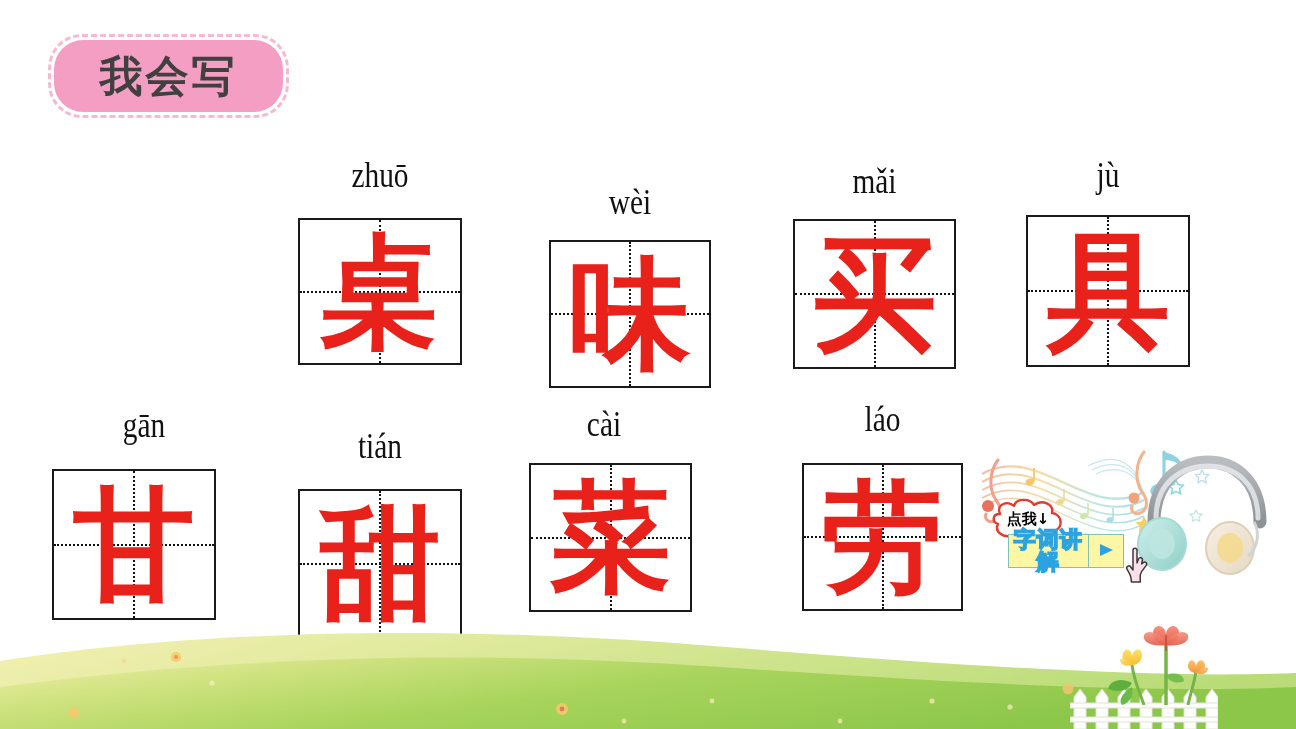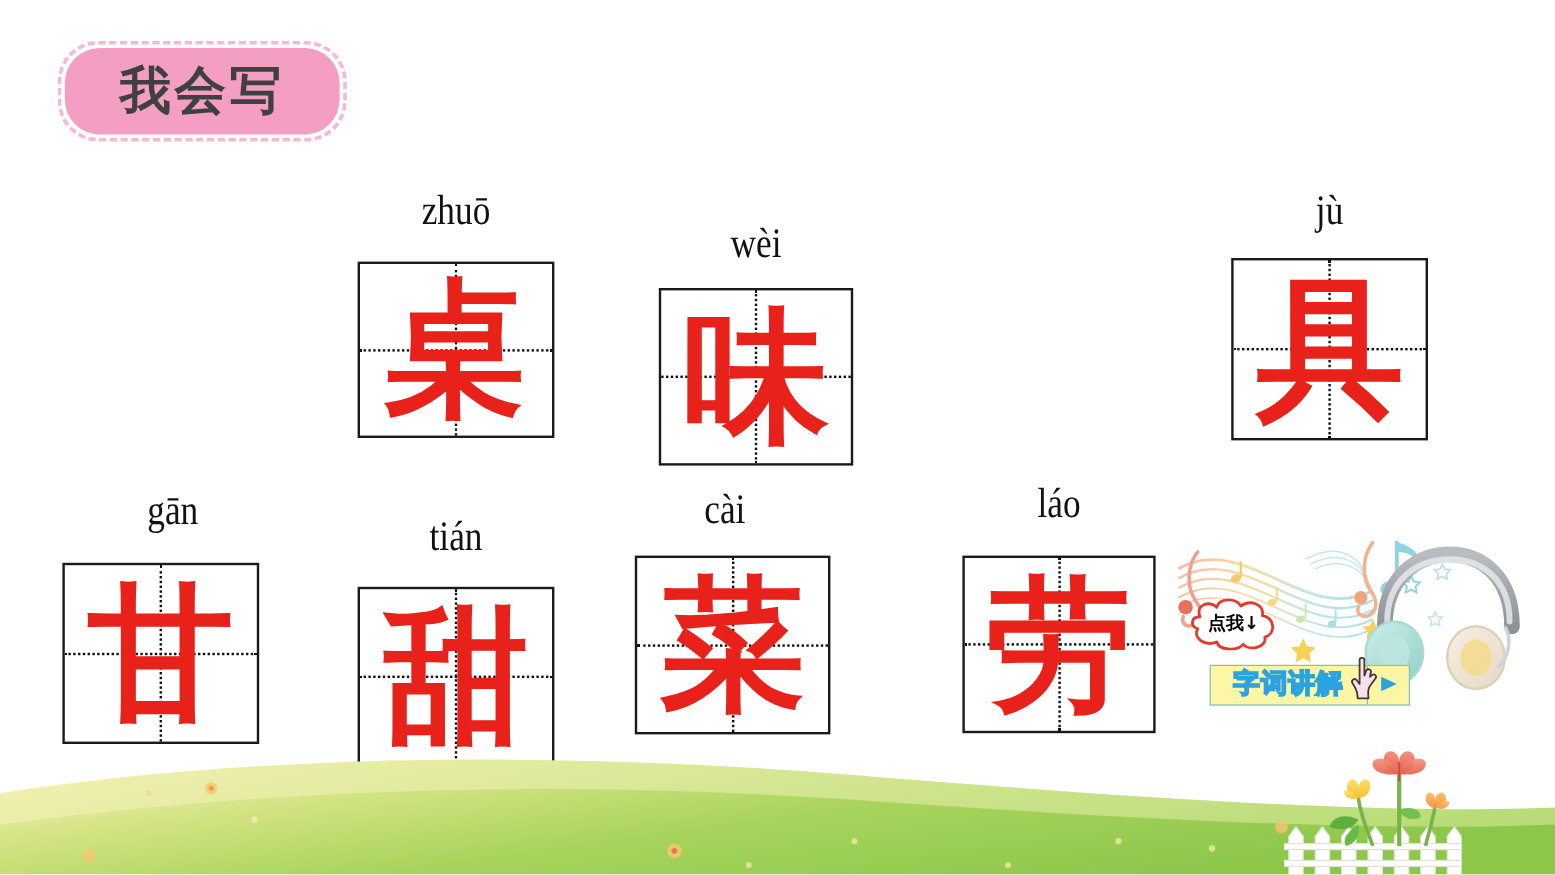--- a/index.html
+++ b/index.html
@@ -106,25 +106,25 @@
     position:absolute;inset:0;
     display:flex;align-items:center;justify-content:center;
     font-family:"DejaVu Sans", sans-serif;
     font-size:15px;font-weight:bold;color:#000000;
     letter-spacing:0px;
     z-index:3;
     padding-bottom:2px;
   }
   .play-btn{
     position:absolute;left:40px;top:98px;
-    width:167px;height:34px;
+    width:116px;height:34px;
     background:#fdf7a5;
     border:1.5px solid #7fc3b8;
     box-sizing:border-box;
-    display:flex;align-items:center;margin-top:20px;
+    display:flex;align-items:center;
   }
   .play-label{
     flex:1;
     text-align:center;
     font-family:"DejaVu Sans", sans-serif;
     font-weight:bold;font-size:22px;
     color:#ffffff;
     -webkit-text-stroke:1.6px #2aa3e0;
     letter-spacing:1px;
     line-height:1;
@@ -165,20 +165,28 @@
 
   <div class="cell" style="left:549px;top:181px;width:162px;height:210px;">
     <div class="pinyin" style="top:4px;">wèi</div>
     <div class="tianzi" style="left:0;top:59px;width:162px;height:148px;">
       <div class="vline"></div>
       <div class="hline"></div>
       <div class="hanzi" style="font-size:121px;">味</div>
     </div>
   </div>
 
+  <div class="cell" style="left:793px;top:161px;width:163px;height:210px;">
+    <div class="pinyin" style="top:3px;">mǎi</div>
+    <div class="tianzi" style="left:0;top:58px;width:163px;height:150px;">
+      <div class="vline"></div>
+      <div class="hline"></div>
+      <div class="hanzi" style="font-size:124px;">买</div>
+    </div>
+  </div>
 
   <div class="cell" style="left:1026px;top:156px;width:164px;height:212px;">
     <div class="pinyin" style="top:2px;">jù</div>
     <div class="tianzi" style="left:0;top:59px;width:164px;height:152px;">
       <div class="vline"></div>
       <div class="hline"></div>
       <div class="hanzi" style="font-size:124px;">具</div>
     </div>
   </div>
 

